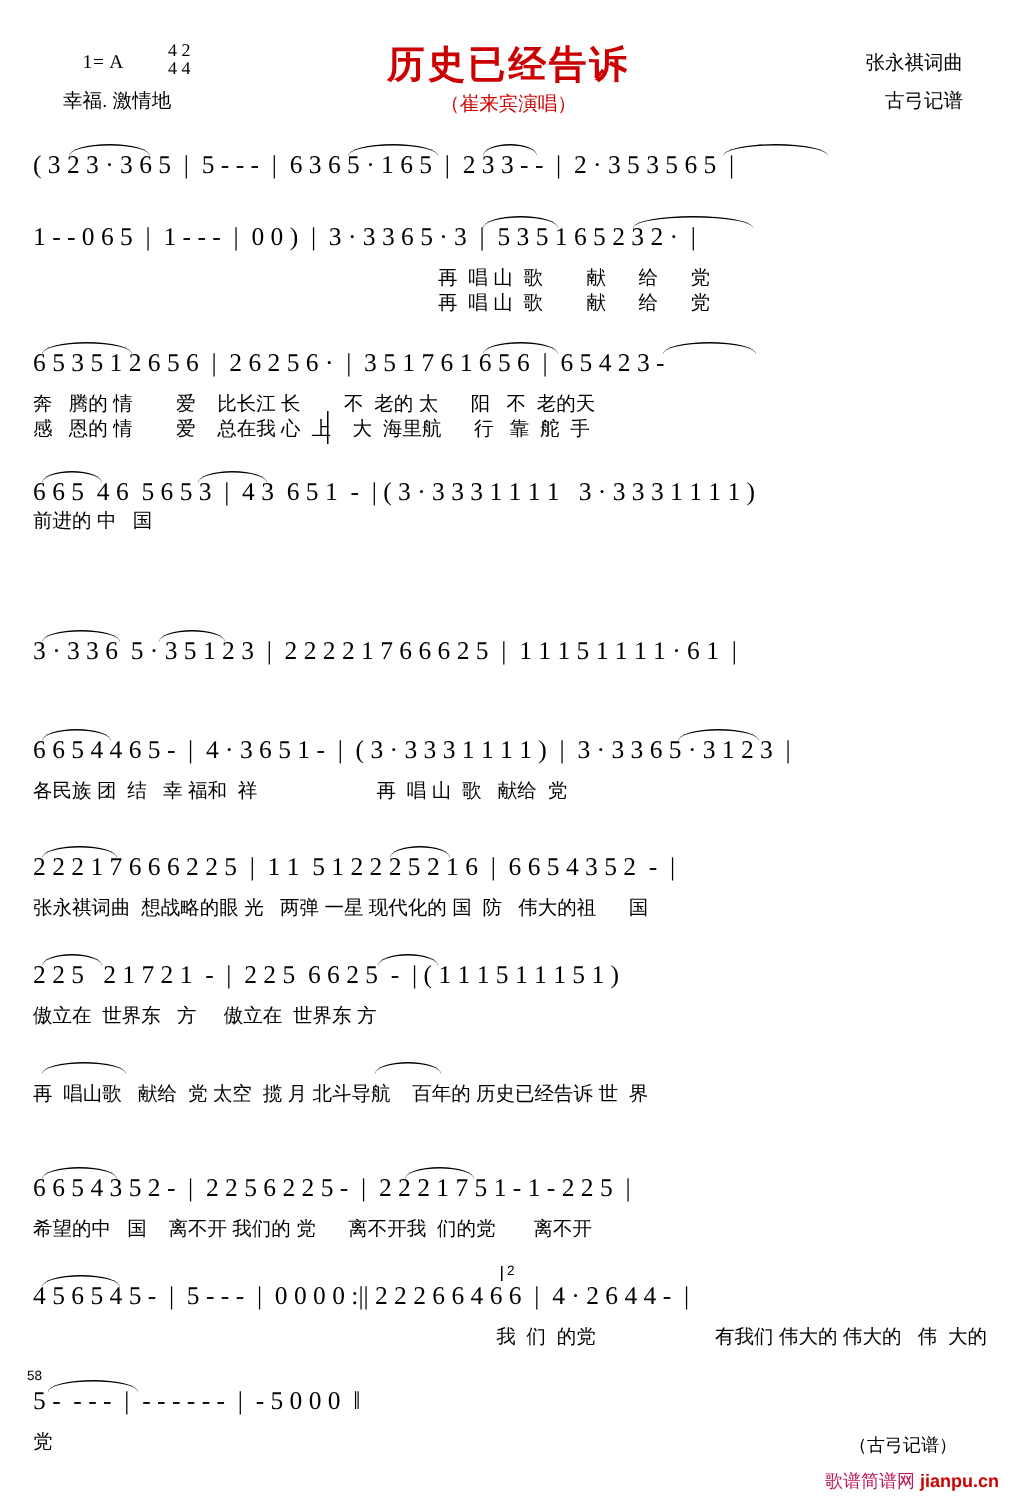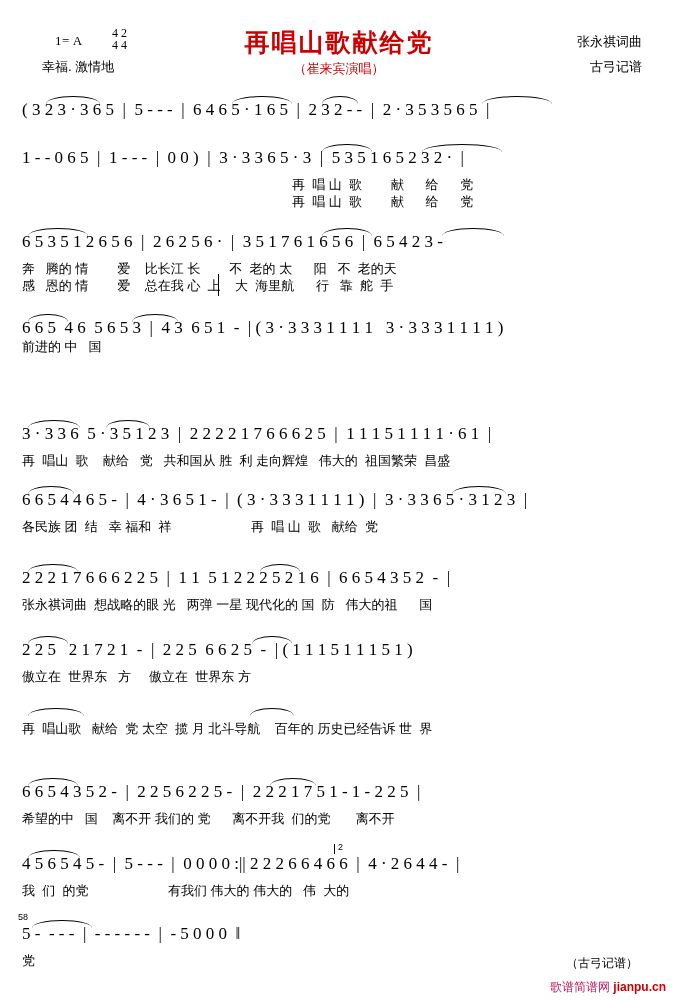--- a/index.html
+++ b/index.html
@@ -55,28 +55,28 @@
 <body>
 
 <div class="sheet">
 
   <div class="hdr">
     <div class="key">1= A</div>
     <div class="meter">
       <span class="frac"><b>4</b><b>4</b></span><span class="frac"><b>2</b><b>4</b></span>
     </div>
     <div class="tempo">幸福. 激情地</div>
-    <div class="title">再唱山歌献给党</div>
+    <div class="title">历史已经告诉</div>
     <div class="subtitle">（崔来宾演唱）</div>
     <div class="author1">张永祺词曲</div>
     <div class="author2">古弓记谱</div>
   </div>
 
   <div class="sys" style="top:100px;">
-    <div class="notes">( 3 2 3 · 3 6 5  |  5 - - -  |  6 4 6 5 · 1 6 5  |  2 3 2 - -  |  2 · 3 5 3 5 6 5  |</div>
+    <div class="notes">( 3 2 3 · 3 6 5  |  5 - - -  |  6 3 6 5 · 1 6 5  |  2 3 3 - -  |  2 · 3 5 3 5 6 5  |</div>
     <div class="slur" style="left:24px;top:-4px;width:54px;"></div>
     <div class="slur" style="left:210px;top:-4px;width:60px;"></div>
     <div class="slur" style="left:300px;top:-4px;width:36px;"></div>
     <div class="slur" style="left:460px;top:-4px;width:70px;"></div>
   </div>
 
   <div class="sys" style="top:148px;">
     <div class="notes">1 - - 0 6 5  |  1 - - -  |  0 0 )  |  3 · 3 3 6 5 · 3  |  5 3 5 1 6 5 2 3 2 ·  |</div>
     <div class="slur" style="left:300px;top:-4px;width:50px;"></div>
     <div class="slur" style="left:400px;top:-4px;width:80px;"></div>
@@ -98,21 +98,20 @@
     <div class="notes">6 6 5  4 6  5 6 5 3  |  4 3  6 5 1  -  | ( 3 · 3 3 3 1 1 1 1   3 · 3 3 3 1 1 1 1 )</div>
     <div class="slur" style="left:6px;top:-4px;width:40px;"></div>
     <div class="slur" style="left:110px;top:-4px;width:46px;"></div>
     <div class="lyr">前进的 中   国</div>
   </div>
 
   <div class="sys" style="top:424px;">
     <div class="notes">3 · 3 3 6  5 · 3 5 1 2 3  |  2 2 2 2 1 7 6 6 6 2 5  |  1 1 1 5 1 1 1 1 · 6 1  |</div>
     <div class="slur" style="left:6px;top:-4px;width:52px;"></div>
     <div class="slur" style="left:84px;top:-4px;width:44px;"></div>
-    <div class="lyr" style="margin-top:8px;">再  唱山  歌    献给   党   共和国从 胜  利 走向辉煌   伟大的  祖国繁荣  昌盛</div>
   </div>
 
   <div class="sys" style="top:490px;">
     <div class="notes">6 6 5 4 4 6 5 -  |  4 · 3 6 5 1 -  |  ( 3 · 3 3 3 1 1 1 1 )  |  3 · 3 3 6 5 · 3 1 2 3  |</div>
     <div class="slur" style="left:6px;top:-4px;width:46px;"></div>
     <div class="slur" style="left:430px;top:-4px;width:54px;"></div>
     <div class="lyr" style="margin-top:8px;">各民族 团  结   幸 福和  祥                      再  唱 山  歌   献给  党</div>
   </div>
 
   <div class="sys" style="top:568px;">
@@ -140,21 +139,21 @@
     <div class="slur" style="left:6px;top:-4px;width:50px;"></div>
     <div class="slur" style="left:248px;top:-4px;width:46px;"></div>
     <div class="lyr" style="margin-top:8px;">希望的中   国    离不开 我们的 党      离不开我  们的党       离不开</div>
   </div>
 
   <div class="sys" style="top:854px;">
     <div class="notes">4 5 6 5 4 5 -  |  5 - - -  |  0 0 0 0 :|| 2 2 2 6 6 4 6 6  |  4 · 2 6 4 4 -  |</div>
     <div class="slur" style="left:6px;top:-4px;width:52px;"></div>
     <div class="tinynum" style="left:316px;top:-12px;">2</div>
     <div class="vline" style="left:312px;top:-10px;height:10px;"></div>
-    <div class="lyr" style="margin-top:8px;">我  们  的党                      有我们 伟大的 伟大的   伟  大的</div>
+    <div class="lyr" style="margin-top:8px;text-align:right;">我  们  的党                      有我们 伟大的 伟大的   伟  大的</div>
   </div>
 
   <div class="sys" style="top:924px;">
     <div class="tinynum" style="left:-4px;top:-12px;">58</div>
     <div class="notes">5 -  - - -  |  - - - - - -  |  - 5 0 0 0  ‖</div>
     <div class="slur" style="left:10px;top:-4px;width:60px;"></div>
     <div class="lyr" style="margin-top:8px;">党</div>
   </div>
 
   <div class="credit">（古弓记谱）</div>

